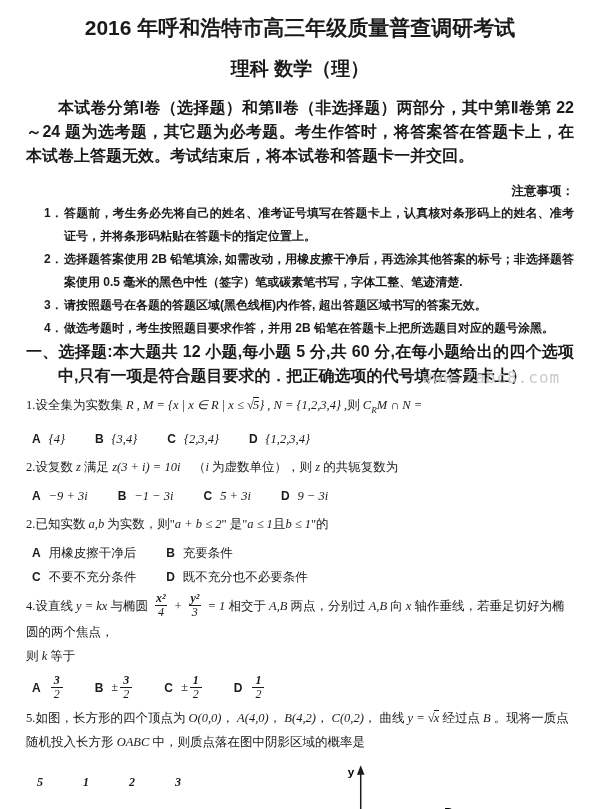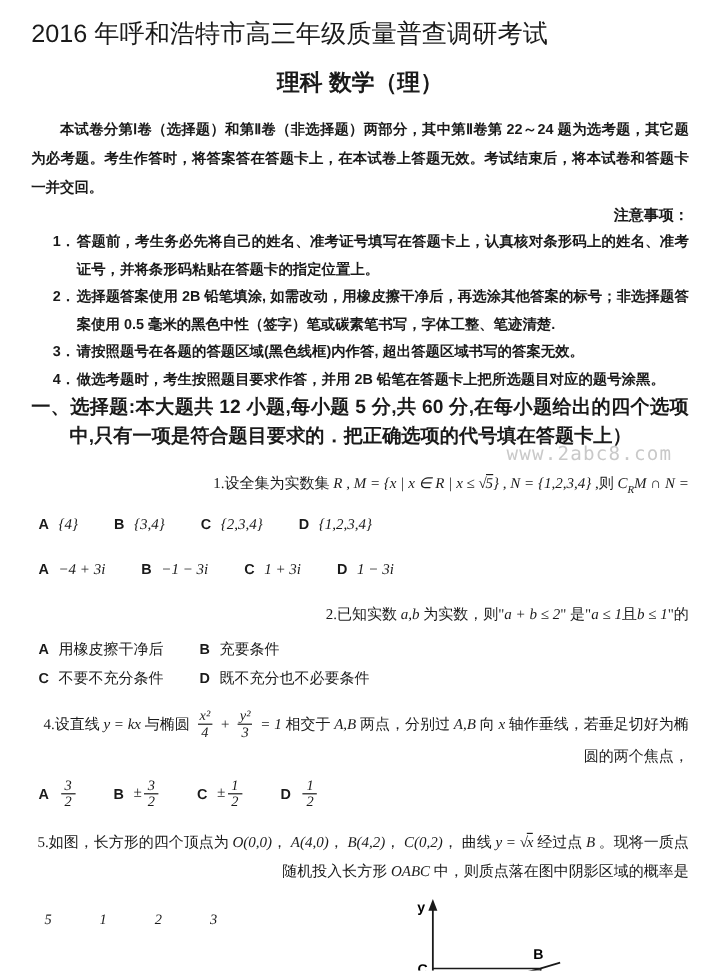--- a/index.html
+++ b/index.html
@@ -14,50 +14,50 @@
     color:#1a1a1a;
     font-family:"Liberation Sans",sans-serif;
   }
   .watermark{
     position:absolute;left:422px;top:368px;
     font-family:"DejaVu Sans Mono",monospace;
     font-size:16px;letter-spacing:1px;color:#c9c9c9;
   }
   .title{
     margin:4px 0 14px 0;
-    font-size:21px;font-weight:normal;
+    font-size:21px;font-weight:bold;text-align:center;
   }
   .subtitle{
     margin:1px 0 14px 0;
     font-size:19px;font-weight:bold;text-align:center;
   }
   .intro{
-    margin:0 0 0 0;
-    font-size:12px;font-weight:bold;line-height:24px;
+    margin:0 0 12px 0;
+    font-size:16px;font-weight:bold;line-height:24px;
     text-indent:2em;text-align:justify;
   }
   .notice-title{
     font-size:12.5px;font-weight:bold;line-height:22px;text-align:right;
   }
   .notices{margin:0 0 0 18px;}
   .notice{
     display:flex;align-items:flex-start;
     font-size:12px;font-weight:bold;line-height:23px;
   }
   .nnum{flex:0 0 20px;}
   .ntext{flex:1;text-align:justify;}
   .part-heading{
     margin:6px 0 6px 0;
     font-size:16px;font-weight:bold;text-align:center;letter-spacing:2px;
   }
   .instruction{
     font-size:16px;font-weight:bold;line-height:24px;
     padding-left:2em;text-indent:-2em;text-align:justify;
   }
-  .q{margin-top:15px;text-align:right;}
+  .q{margin-top:5px;}
   .stem{
     font-size:12.5px;line-height:24px;
     font-family:"Liberation Serif",serif;
   }
   .stem .rt{font-family:"Liberation Serif",serif;}
   .mi{font-family:"Liberation Serif",serif;font-style:italic;}
   sub.mi{font-size:9px;}
   .opts{
     margin-top:6px;margin-left:6px;
     font-size:12.5px;line-height:22px;
@@ -69,21 +69,21 @@
     font-weight:bold;font-family:"Liberation Sans",sans-serif;
     font-size:12px;margin-right:8px;
   }
   .ov{font-family:"Liberation Serif",serif;}
   .ov .rt{font-family:"Liberation Sans",sans-serif;}
   .frac{
     display:inline-flex;flex-direction:column;align-items:center;
     vertical-align:middle;line-height:1.1;margin:0 2px;
     font-family:"Liberation Serif",serif;font-style:italic;font-size:12px;
   }
-  .frac .fn{padding:0 3px;}
+  .frac .fn{padding:0 3px;font-weight:bold;}
   .frac .fd{border-top:1px solid #1a1a1a;padding:0 3px;}
   .stem .frac{transform:translateY(-1px);}
   .sqrt{white-space:nowrap;font-family:"Liberation Serif",serif;font-style:italic;}
   .sqrt .rad{font-style:normal;margin-right:-1px;}
   .sqrt .vin{border-top:1px solid #1a1a1a;padding-top:0px;}
   .q5wrap{position:relative;}
   .q5wrap .opts{margin-top:16px;}
   .fig{
     position:absolute;left:300px;top:56px;width:168px;height:120px;
   }
@@ -141,36 +141,37 @@
           <span class="ov"><span class="mi">{2,3,4}</span></span>
         </span>
       <span class="opt">
           <span class="letter">D</span>
           <span class="ov"><span class="mi">{1,2,3,4}</span></span>
         </span>
     </div>
   </div>
 
   <div class="q">
-    <div class="opts">
-      <span class="opt">
-          <span class="letter">A</span>
-          <span class="ov"><span class="mi">−4 + 3i</span></span>
+    <div class="stem"><span class="rt">2.设复数 </span><span class="mi">z</span><span class="rt"> 满足 </span><span class="mi">z(3 + i) = 10i</span><span class="rt">　（</span><span class="mi">i</span><span class="rt"> 为虚数单位），则 </span><span class="mi">z</span><span class="rt"> 的共轭复数为</span></div>
+    <div class="opts">
+      <span class="opt">
+          <span class="letter">A</span>
+          <span class="ov"><span class="mi">−9 + 3i</span></span>
         </span>
       <span class="opt">
           <span class="letter">B</span>
           <span class="ov"><span class="mi">−1 − 3i</span></span>
         </span>
       <span class="opt">
           <span class="letter">C</span>
-          <span class="ov"><span class="mi">1 + 3i</span></span>
-        </span>
-      <span class="opt">
-          <span class="letter">D</span>
-          <span class="ov"><span class="mi">1 − 3i</span></span>
+          <span class="ov"><span class="mi">5 + 3i</span></span>
+        </span>
+      <span class="opt">
+          <span class="letter">D</span>
+          <span class="ov"><span class="mi">9 − 3i</span></span>
         </span>
     </div>
   </div>
 
   <div class="q">
     <div class="stem"><span class="rt">2.已知实数 </span><span class="mi">a,b</span><span class="rt"> 为实数，则"</span><span class="mi">a + b ≤ 2</span><span class="rt">" 是"</span><span class="mi">a ≤ 1</span><span class="rt">且</span><span class="mi">b ≤ 1</span><span class="rt">"的</span></div>
     <div class="opts">
       <span class="opt">
           <span class="letter">A</span>
           <span class="ov"><span class="rt">用橡皮擦干净后</span></span>
@@ -193,20 +194,21 @@
   </div>
 
   <div class="q">
     <div class="stem"><span class="rt">4.设直线 </span><span class="mi">y = kx</span><span class="rt"> 与椭圆 </span><span class="frac">
           <span class="fn">x²</span>
           <span class="fd">4</span>
         </span><span class="mi"> + </span><span class="frac">
           <span class="fn">y²</span>
           <span class="fd">3</span>
         </span><span class="mi"> = 1 </span><span class="rt">相交于 </span><span class="mi">A,B</span><span class="rt"> 两点，分别过 </span><span class="mi">A,B</span><span class="rt"> 向 </span><span class="mi">x</span><span class="rt"> 轴作垂线，若垂足切好为椭圆的两个焦点，</span></div>
+    <div class="stem"><span class="rt">则 </span><span class="mi">k</span><span class="rt"> 等于</span></div>
     <div class="opts">
       <span class="opt">
           <span class="letter">A</span>
           <span class="ov"><span class="frac">
               <span class="fn">3</span>
               <span class="fd">2</span>
             </span></span>
         </span>
       <span class="opt">
           <span class="letter">B</span>

